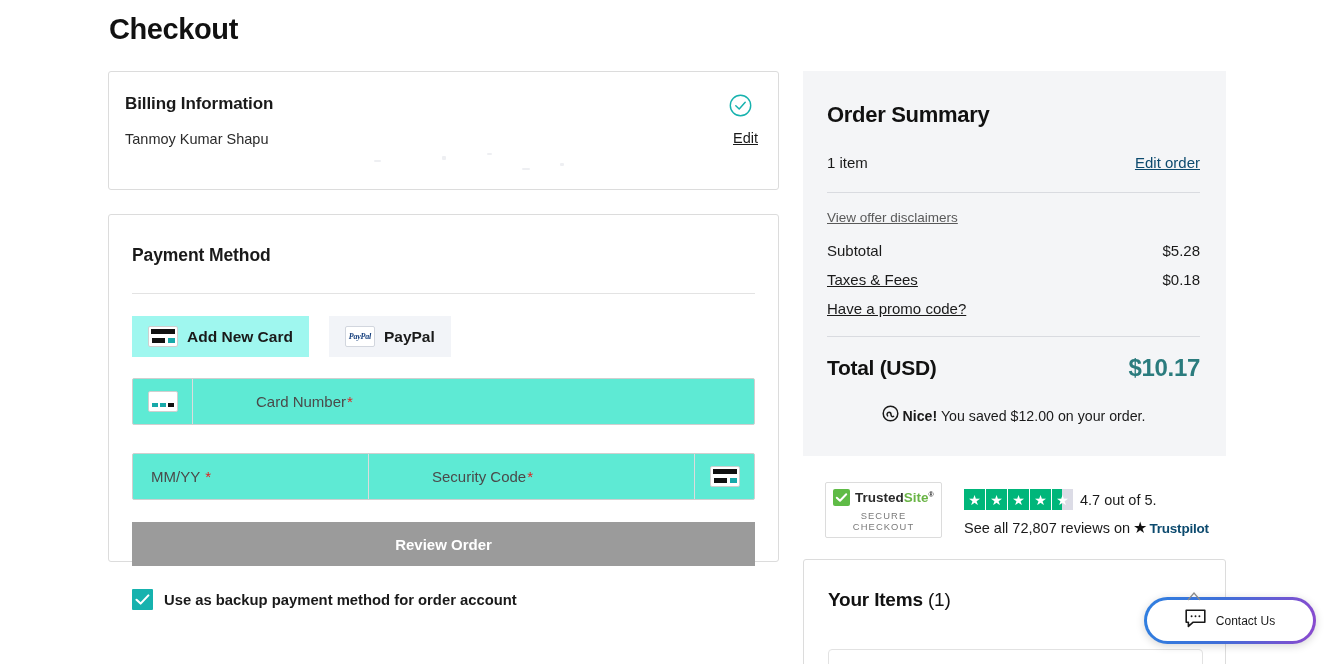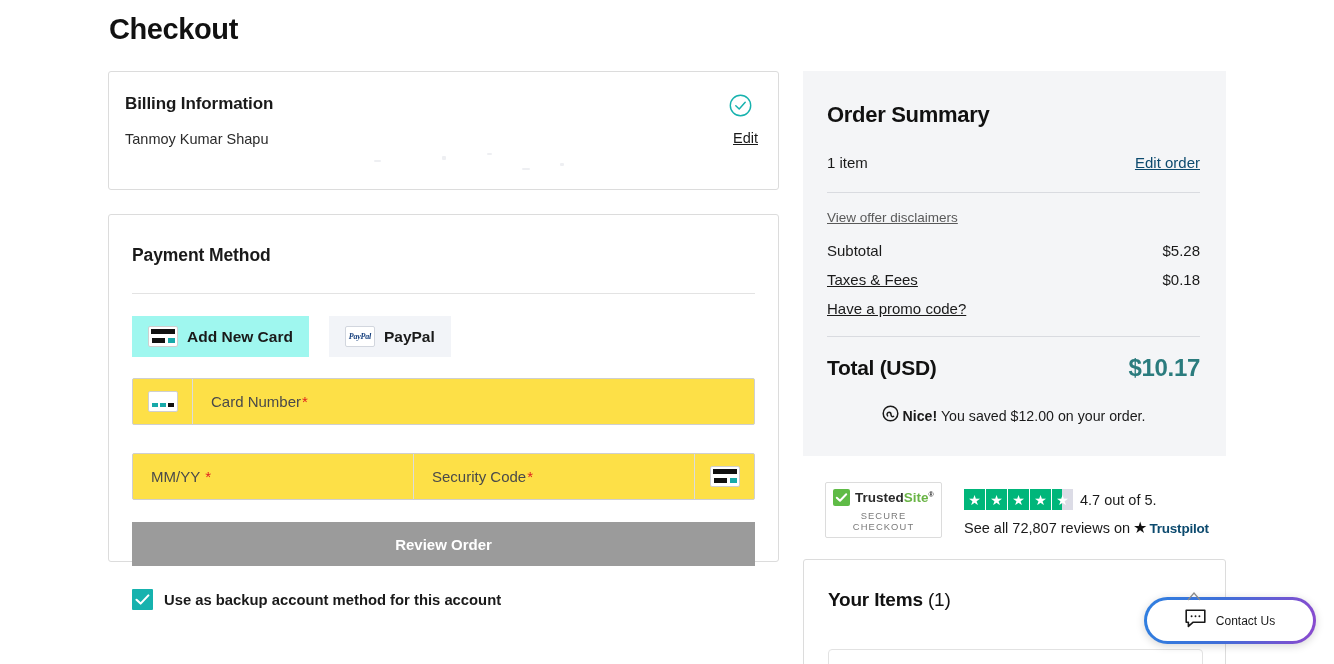--- a/index.html
+++ b/index.html
@@ -107,21 +107,21 @@
     display: flex; align-items: center; justify-content: center;
     flex: none;
   }
   .paypal-glyph span {
     font-family: "Liberation Serif", serif;
     font-size: 8px; font-style: italic; font-weight: bold;
     color: #17407e; letter-spacing: -0.2px;
   }
 
   
-  .field-row { display: flex; border: 1px solid #cfcfcf; border-radius: 2px; background:#fde047; }
+  .field-row { display: flex; border: 1px solid #cfcfcf; border-radius: 2px; background:#5eead4;gap:45px; }
   .row-cardnumber { margin-top: 21px; height: 47px; }
   .row-expiry { margin-top: 28px; height: 47px; }
 
   .icon-cell {
     width: 60px; border-right: 1px solid #dcdcdc;
     display: flex; align-items: center; justify-content: center; flex: none;
   }
   .icon-cell.plain { border-right: none; border-left: 1px solid #dcdcdc; }
 
   .dash-glyph {
@@ -348,21 +348,21 @@
       </div>
 
       <div class="review-btn">Review Order</div>
 
       <div class="backup-row">
         <span class="cbx">
           <svg width="21" height="21" viewBox="0 0 21 21">
             <polyline points="4.5,10.8 8.6,14.6 16.4,6.4" fill="none" stroke="#ffffff" stroke-width="2.1" stroke-linecap="round" stroke-linejoin="round"></polyline>
           </svg>
         </span>
-        <span class="backup-label">Use as backup account method for this account</span>
+        <span class="backup-label">Use as backup payment method for order account</span>
       </div>
     </div>
   </div>
 
   <div class="right-col">
 
     <div class="summary-panel">
       <div class="summary-title">Order Summary</div>
 
       <div class="sum-row item-count-row">

